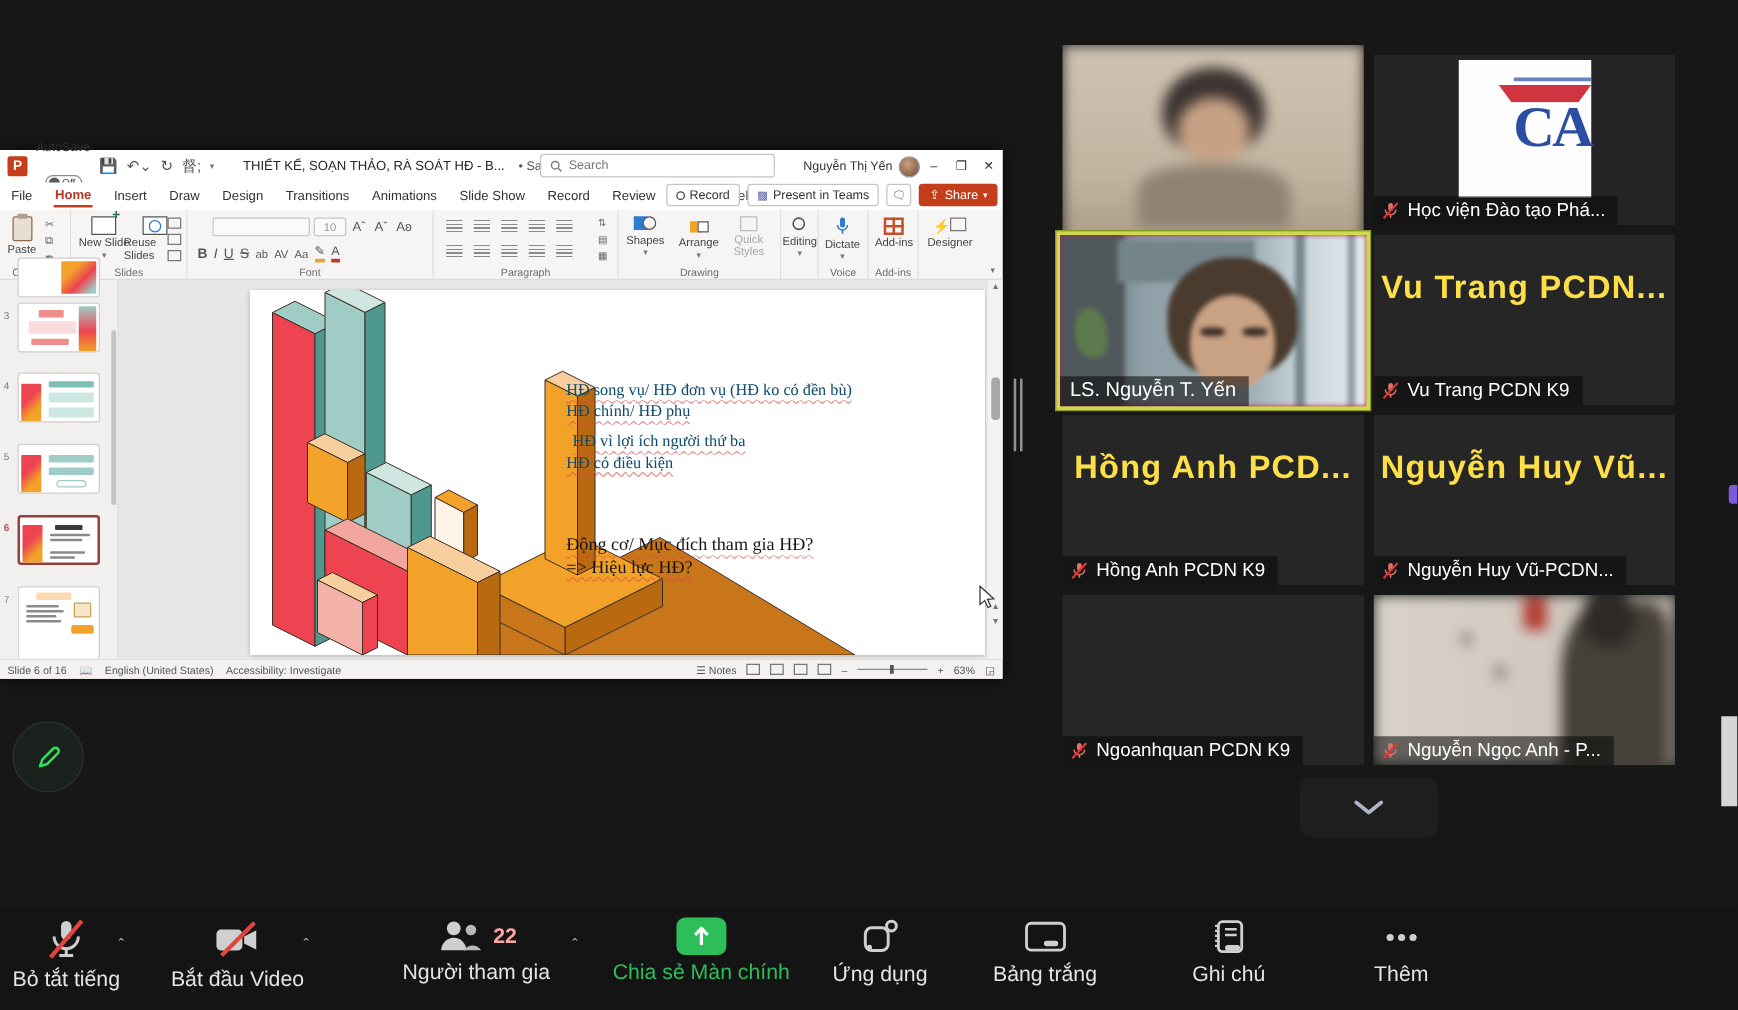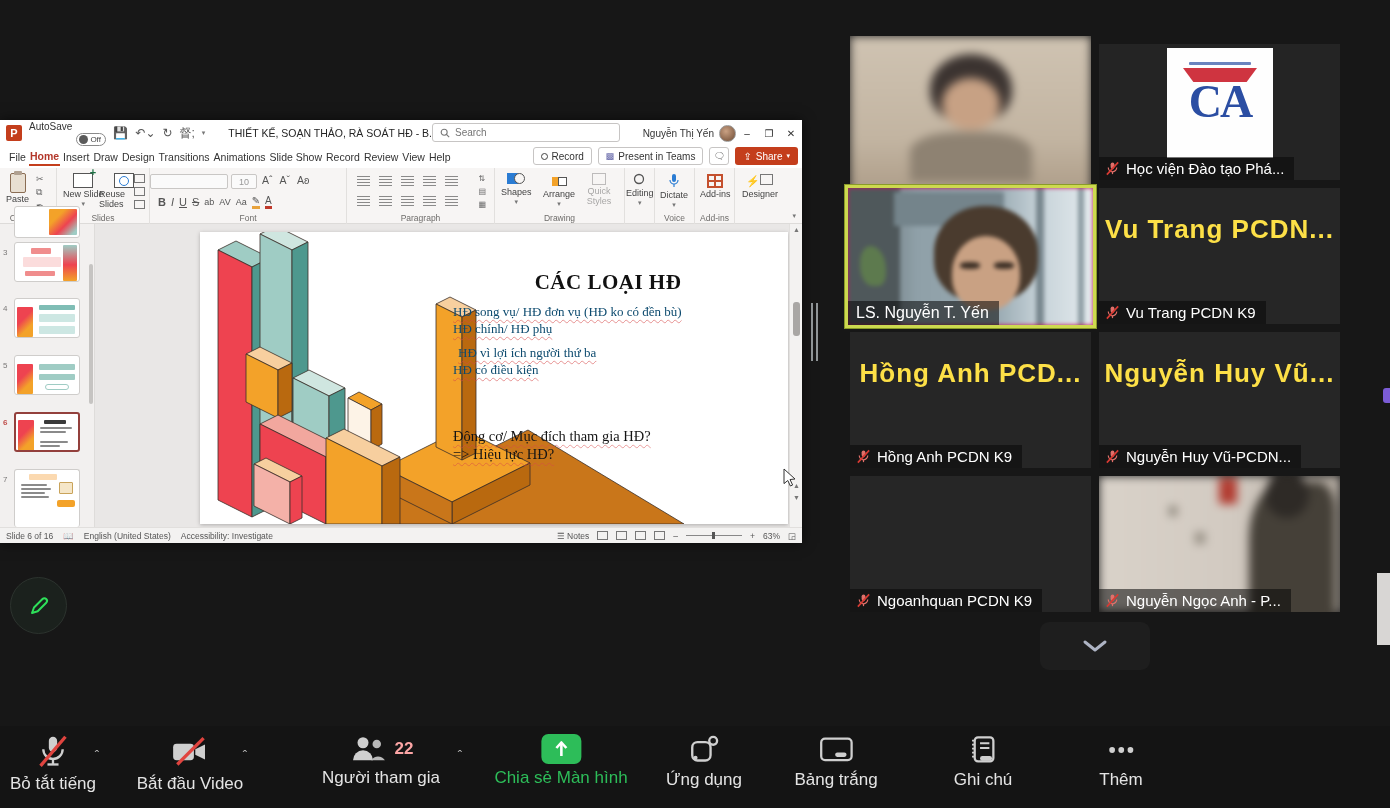--- a/index.html
+++ b/index.html
@@ -3,36 +3,36 @@
 <meta charset="utf-8">
 <style>
   * { margin:0; padding:0; box-sizing:border-box; }
   html,body { width:1390px; height:808px; overflow:hidden; background:#171717; font-family:"Liberation Sans", sans-serif; }
   #stage { position:relative; width:1390px; height:808px; background:#171717; }
 
   
   #ppt { position:absolute; left:0; top:120px; width:802px; height:423px; background:#fff; box-shadow:0 0 12px rgba(0,0,0,.6); font-size:11px; color:#444; }
   #ppt-titlebar { position:absolute; left:0; top:0; width:100%; height:26px; background:#fff; display:flex; align-items:center; gap:7px; padding:0 6px; }
   .ppt-logo { width:16px; height:16px; background:#c43e1c; border-radius:2px; color:#fff; font-weight:bold; font-size:11px; display:flex; align-items:center; justify-content:center; }
-  .autosave { display:flex; align-items:flex-start; gap:4px; font-size:10px; color:#333; }
+  .autosave { display:flex; align-items:center; gap:4px; font-size:10px; color:#333;flex-direction:column; }
   .as-pill { width:30px; height:13px; border:1px solid #8a8a8a; border-radius:7px; display:flex; align-items:center; gap:2px; padding:0 2px; font-size:8px; color:#444;margin-top:12px; }
   .as-knob { width:9px; height:9px; border-radius:50%; background:#5a5a5a; }
   .qat-icon { font-size:12px; color:#7a4fd0; }
   .qat-gray { font-size:12px; color:#555; }
   .doc-title { font-size:10.5px; color:#252525; white-space:nowrap; margin-left:16px; }
   .saved { font-size:10px; color:#555; margin-left:4px; }
   .search-box { position:absolute; left:432px; top:3px; width:188px; height:19px; background:#fff; border:1px solid #c7c5c4; border-radius:3px; display:flex; align-items:center; gap:5px; padding:0 7px; color:#6a6a6a; }
   .search-box input { border:none; outline:none; font-size:10px; width:120px; background:transparent; font-family:"Liberation Sans",sans-serif; }
   .tb-user { position:absolute; right:66px; top:0; height:26px; display:flex; align-items:center; gap:5px; font-size:10px; color:#333; }
   .avatar { width:17px; height:17px; border-radius:50%; background:radial-gradient(circle at 40% 35%, #caa183, #6d4a33); border:1px solid #999; }
   .winbtns { position:absolute; right:0; top:0; display:flex; }
   .winbtn { width:22px; height:26px; display:flex; align-items:center; justify-content:center; font-size:10px; color:#333; }
 
   
-  #ppt-menu { position:absolute; left:0; top:26px; width:100%; height:22px; background:#fff; display:flex; align-items:center; padding-left:8px; gap:2px; font-size:10.5px; color:#333; }
+  #ppt-menu { position:absolute; left:0; top:26px; width:100%; height:22px; background:#fff; display:flex; align-items:center; padding-left:8px; gap:16px; font-size:10.5px; color:#333; }
   .tab { padding:2px 1px; white-space:nowrap; }
   .tab.active { color:#b3372a; font-weight:bold; border-bottom:2px solid #c43e1c; }
   .menu-right { position:absolute; right:4px; top:1px; display:flex; align-items:center; gap:6px; }
   .pill-btn { border:1px solid #c7c5c4; border-radius:3px; height:18px; display:flex; align-items:center; gap:4px; padding:0 7px; font-size:10px; color:#333; background:#fff; }
   .rec-dot { width:7px; height:7px; border:1.5px solid #444; border-radius:50%; }
   .share-btn { background:#c43e1c; color:#fff; border:none; height:18px; border-radius:3px; display:flex; align-items:center; gap:4px; padding:0 8px; font-size:10px; }
   .cmt { width:20px; height:18px; border:1px solid #c7c5c4; border-radius:3px; display:flex; align-items:center; justify-content:center; color:#555; font-size:9px; }
 
   
   #ppt-ribbon { position:absolute; left:0; top:48px; width:100%; height:56px; background:#f7f5f4; border-bottom:1px solid #dddbd9; }
@@ -86,21 +86,21 @@
   .bigname { position:absolute; left:0; right:0; top:26px; text-align:center; font-size:26px; font-weight:bold; color:#fde047; letter-spacing:1px; white-space:nowrap; }
   .plabel { position:absolute; left:0; bottom:0; display:flex; align-items:center; gap:6px; background:rgba(8,8,8,.55); padding:3px 10px 3px 6px; font-size:15px; color:#fff; white-space:nowrap; max-width:100%; }
   .plabel.noicon { padding-left:8px; font-size:16px; }
   .micico { width:15px; height:15px; flex:0 0 auto; }
   #t2 { border:3px solid #cdd94f; box-shadow:0 0 0 1px #8a9a2a; background:#be185d;padding-left:28px; }
   .vidfx { position:absolute; inset:0; filter:blur(5px); }
   .vidfx2 { position:absolute; inset:0; filter:blur(2px); }
   #collapse-btn { position:absolute; left:1040px; top:622px; width:110px; height:48px; background:#1e1e1e; border-radius:9px; display:flex; align-items:center; justify-content:center; }
 
   
-  .logo-card { position:absolute; left:68px; top:4px; width:106px; height:110px; background:#fefefe; display:flex; flex-direction:column; align-items:center; padding-top:14px; }
+  .logo-card { position:absolute; left:68px; top:4px; width:106px; height:110px; background:#fefefe; display:flex; flex-direction:column; align-items:flex-end; padding-top:14px; }
   .logo-capt { width:62px; height:3px; background:#2b4ea3; opacity:.7; border-radius:1px; }
   .logo-band { width:74px; height:14px; margin-top:3px; background:#cf3440; clip-path:polygon(0 0,100% 0,86% 100%,14% 100%); }
   .logo-ca { font-family:"Liberation Serif",serif; font-weight:bold; font-size:46px; line-height:48px; color:#2b4ea3; letter-spacing:-2px; margin-top:-4px; }
 
   
   #bottombar { position:absolute; left:0; top:726px; width:1390px; height:82px; background:#141414; }
   .bb-item { position:absolute; top:8px; display:flex; flex-direction:column; align-items:center; gap:4px; transform:translateX(-50%); }
   .bb-label { font-size:17px; color:#e4e4e4; white-space:nowrap; }
   .bb-label.green { color:#2dbd59; }
   .bb-chev { position:absolute; top:22px; color:#bbb; font-size:13px; transform:translateX(-50%); }
@@ -218,21 +218,21 @@
         </div>
         <div style="position:absolute;right:4px;top:6px;display:flex;flex-direction:column;gap:4px">
           <span class="viewico"></span>
           <span class="viewico"></span>
           <span class="viewico"></span>
         </div>
         <div class="rg-label">Slides</div>
       </div>
 
       <div class="rgroup" style="left:150px;width:197px">
-        <div style="position:absolute;left:0;top:6px;display:flex;gap:3px;">
+        <div style="position:absolute;left:20px;top:6px;display:flex;gap:3px;align-items:center">
           <span class="fontbox"></span>
           <span class="sizebox">10</span>
           <span class="fbtn">Aˆ</span>
           <span class="fbtn">Aˇ</span>
           <span class="fbtn">Aʚ</span>
         </div>
         <div style="position:absolute;left:8px;top:27px;display:flex;gap:5px;align-items:center;color:#555">
           <b>B</b>
           <i>I</i>
           <u>U</u>
@@ -413,21 +413,20 @@
 
             <polygon points="238,72 252,65 278,78 264,85" fill="#f7cf9f"></polygon>
             <polygon points="238,72 264,85 264,228 238,215" fill="#f3a229"></polygon>
             <polygon points="264,85 278,78 278,221 264,228" fill="#b9690f"></polygon>
 
             <polygon points="128,206 146,197 202,225 184,234" fill="#f7cf9f"></polygon>
             <polygon points="128,206 184,234 184,292 128,292" fill="#f3a229"></polygon>
             <polygon points="184,234 202,225 202,292 184,292" fill="#b9690f"></polygon>
           </g>
         </svg>
-        <div class="slide-title">CÁC LOẠI HĐ</div>
         <div class="s-line" style="top:72px">HĐ song vụ/ HĐ đơn vụ (HĐ ko có đền bù)</div>
         <div class="s-line" style="top:89px">HĐ chính/ HĐ phụ</div>
         <div class="s-line" style="top:113px;left:258px">HĐ vì lợi ích người thứ ba</div>
         <div class="s-line" style="top:130px">HĐ có điều kiện</div>
         <div class="s-q" style="top:196px">Động cơ/ Mục đích tham gia HĐ?</div>
         <div class="s-q" style="top:214px">=&gt; Hiệu lực HĐ?</div>
       </div>
 
       <div id="vscroll">
         <span style="position:absolute;left:3px;top:2px">▲</span>
@@ -639,21 +638,21 @@
     </div>
     <span class="bb-chev" style="left:460px">ˆ</span>
 
     <div class="bb-item" style="left:561px">
       <div class="share-sq">
         <svg width="16" height="18" viewBox="0 0 16 18">
             <line x1="8" y1="16" x2="8" y2="4" stroke="#fff" stroke-width="2.6"></line>
             <polyline points="3,8 8,2.5 13,8" fill="none" stroke="#fff" stroke-width="2.6" stroke-linejoin="round"></polyline>
           </svg>
       </div>
-      <span class="bb-label green">Chia sẻ Màn hình</span>
+      <span class="bb-label green">Chia sẻ Màn chính</span>
     </div>
 
     <div class="bb-item" style="left:704px">
       <svg width="34" height="32" viewBox="0 0 26 24">
           <rect x="4" y="6" width="14" height="14" rx="4" fill="none" stroke="#cfcfcf" stroke-width="1.8"></rect>
           <circle cx="20" cy="5" r="3" fill="none" stroke="#cfcfcf" stroke-width="1.8"></circle>
           <circle cx="6.5" cy="18" r="1.6" fill="#cfcfcf"></circle>
         </svg>
       <span class="bb-label">Ứng dụng</span>
     </div>

